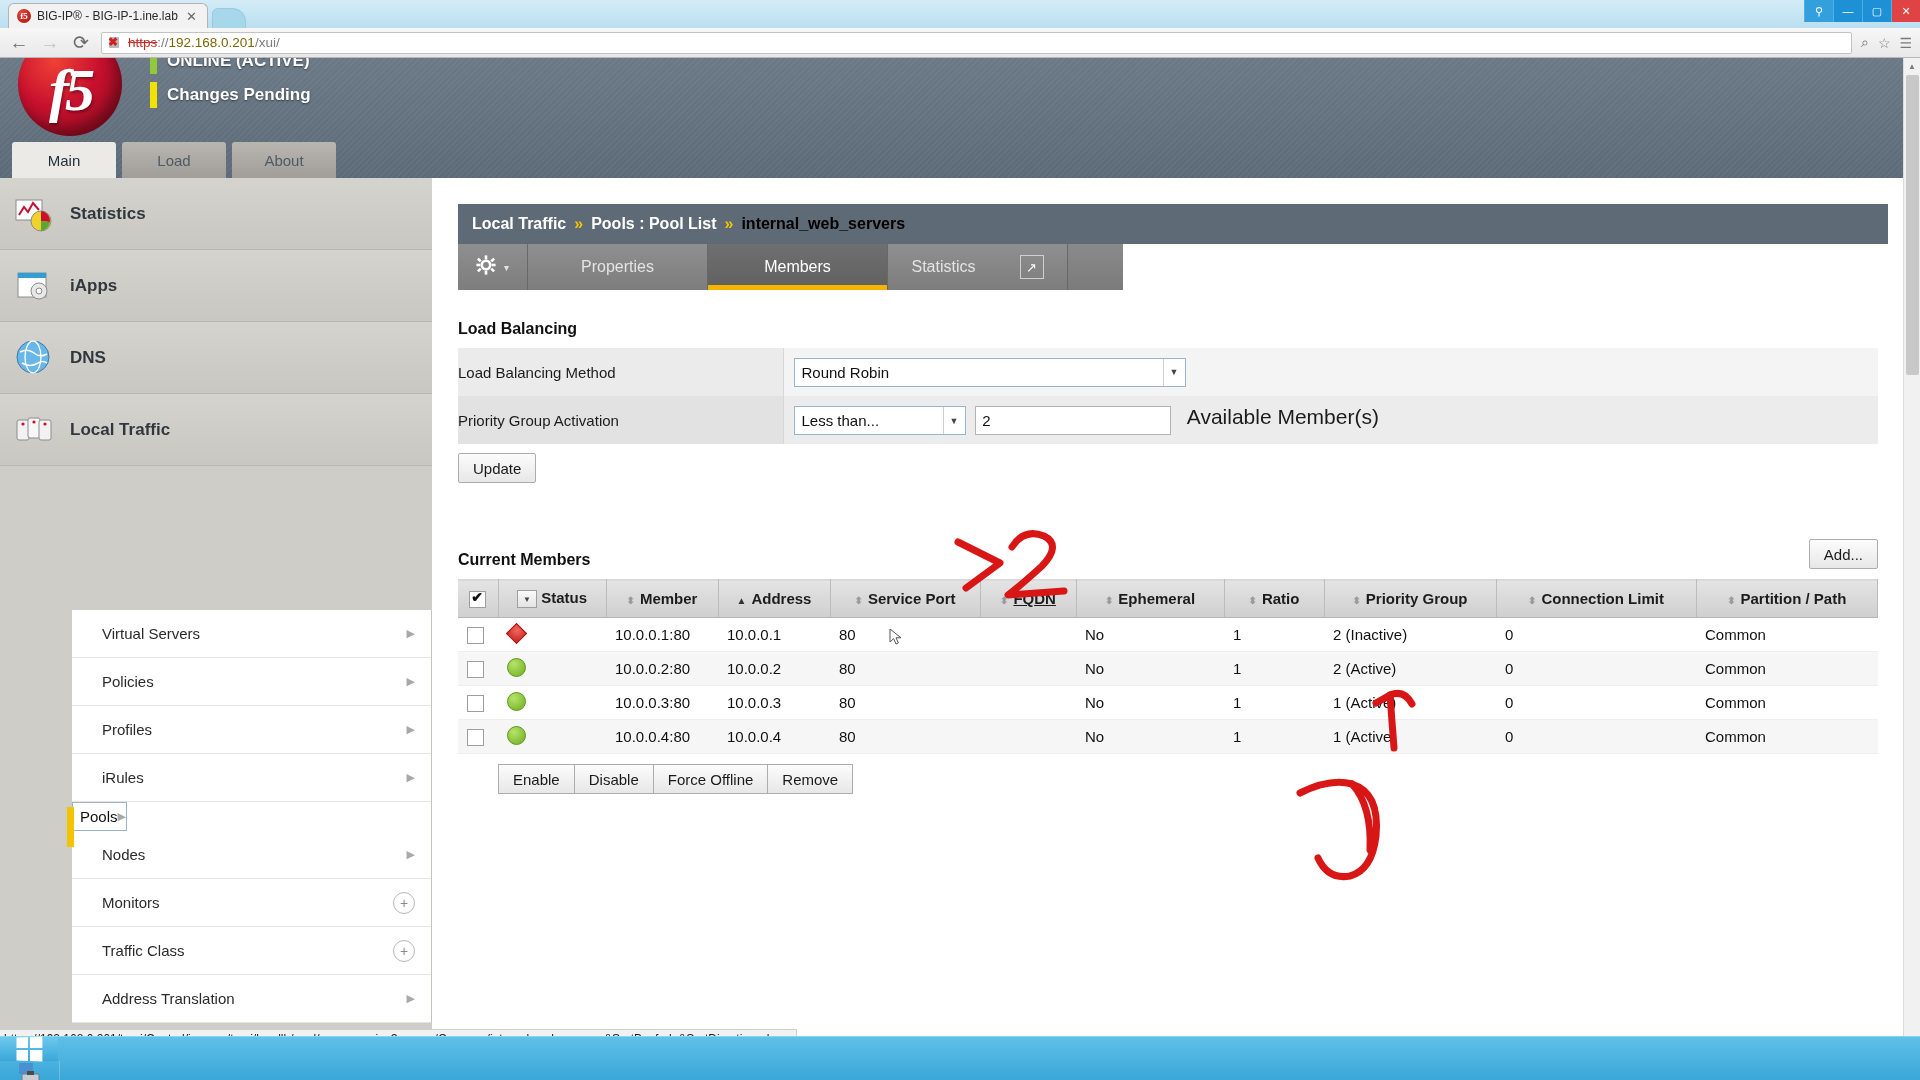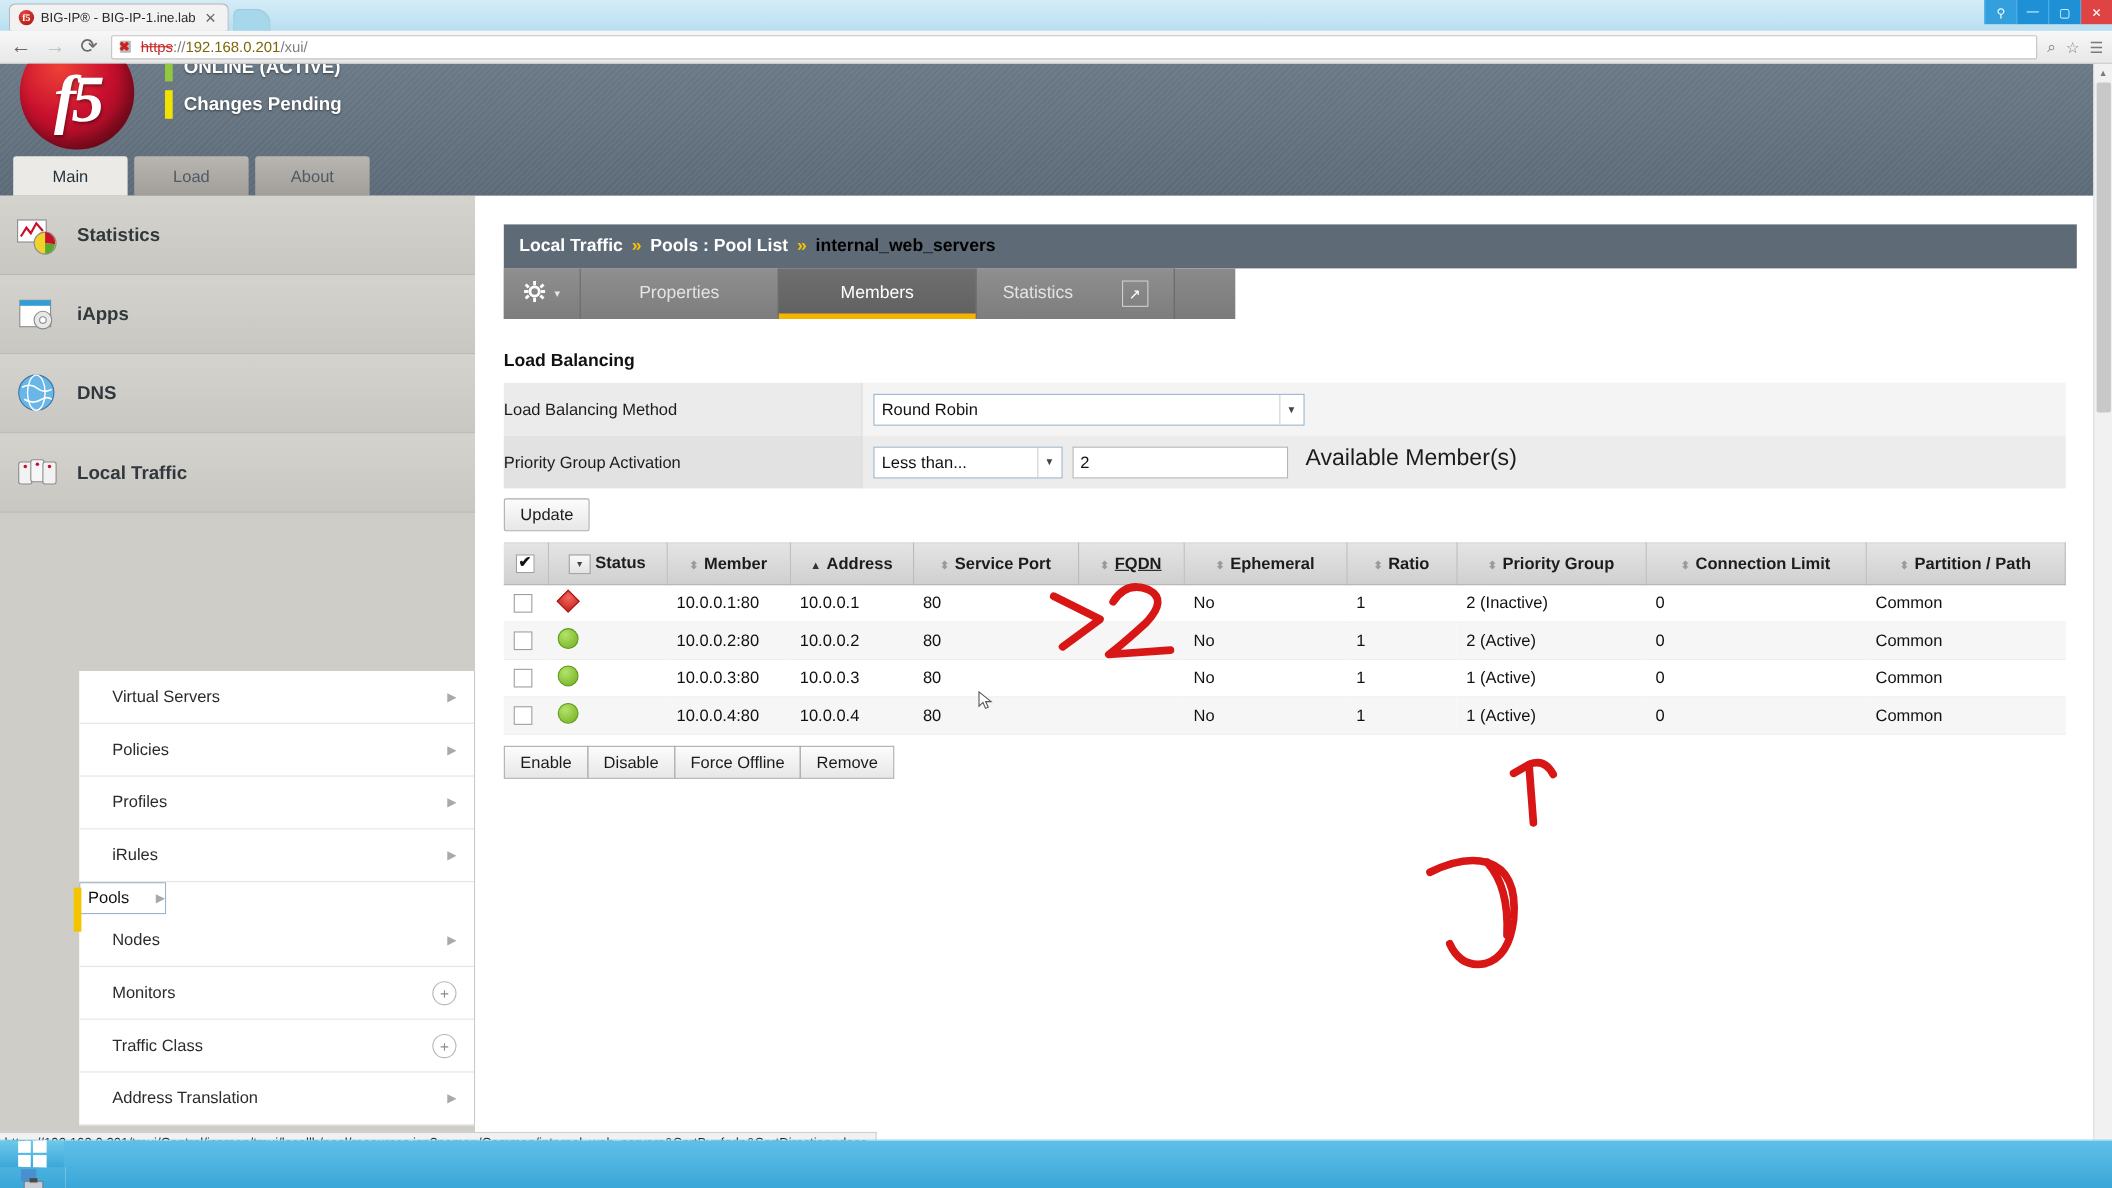--- a/index.html
+++ b/index.html
@@ -244,21 +244,21 @@
   }
   .fvalue { background: #f4f4f4; padding-left: 10px !important; height: 48px; vertical-align: middle; }
   .row-alt .flabel { background: #e2e2e2; }
   .row-alt .fvalue { background: #ececec; }
 
   .sel {
     height: 29px; background: #fff;
     border: 1px solid #9ab4cc;
     display: inline-flex; align-items: center;
     padding: 0 0 0 7px; font-size: 15px; color: #111;
-    position: relative; vertical-align: middle; gap: 24px;
+    position: relative; vertical-align: middle;
   }
   .sel .cap { flex: 1; }
   .sel .caret {
     width: 22px; text-align: center; font-size: 9px; color: #444;
     border-left: 1px solid #cfcfcf; height: 100%;
     display: flex; align-items: center; justify-content: center;
   }
   .sel.wide { width: 392px; }
   .sel.narrow { width: 172px; }
   .txtin {
@@ -321,21 +321,21 @@
     border: 1px solid #5d9a18; display: inline-block;
   }
   .diamond-red {
     width: 15px; height: 15px;
     background: radial-gradient(circle at 35% 30%, #ef6a63, #c8201b);
     border: 1px solid #a5130f;
     transform: rotate(45deg); display: inline-block; margin: 2px;
   }
   .lnk { color: #2b63b5; }
 
-  .act-btns { margin-top: 10px; display: flex; }
+  .act-btns { margin-top: 10px; display: flex; margin-left: 40px; }
   .act-btns .btn { border-radius: 0; margin-right: -1px; }
 
   
   .ink { position: absolute; pointer-events: none; left: 0; top: 0; }
 
   .cursor {
     position: absolute; left: 889px; top: 570px;
     width: 18px; height: 18px;
   }
 
@@ -612,20 +612,24 @@
                 <span class="avail">Available Member(s)</span>
               </td>
             </tr>
           </tbody>
             </table>
 
           <div class="btn-row">
             <span class="btn">Update</span>
           </div>
 
+          <div class="members-head">
+            <div class="sec-title" style="margin:0">Current Members</div>
+            <span class="btn">Add...</span>
+          </div>
 
           <table class="grid">
             <thead>
               <tr>
                 <th style="width:40px"><span class="cb checked"></span></th>
                 <th style="width:108px"><span class="cbdrop">▼</span> <span>Status</span></th>
                 <th style="width:112px"><span class="sorter">⬍</span><span>Member</span></th>
                 <th style="width:112px"><span class="sorter on">▲</span><span>Address</span></th>
                 <th style="width:150px"><span class="sorter">⬍</span><span>Service Port</span></th>
                 <th style="width:96px"><span class="sorter">⬍</span><u>FQDN</u></th>

